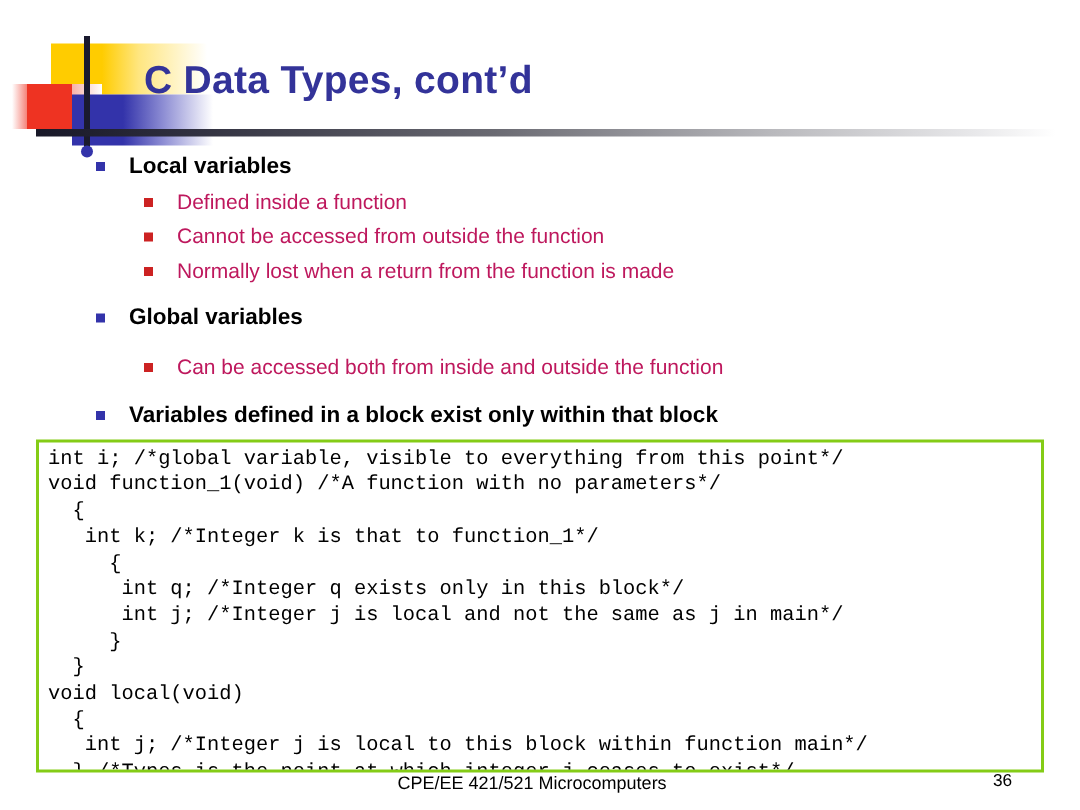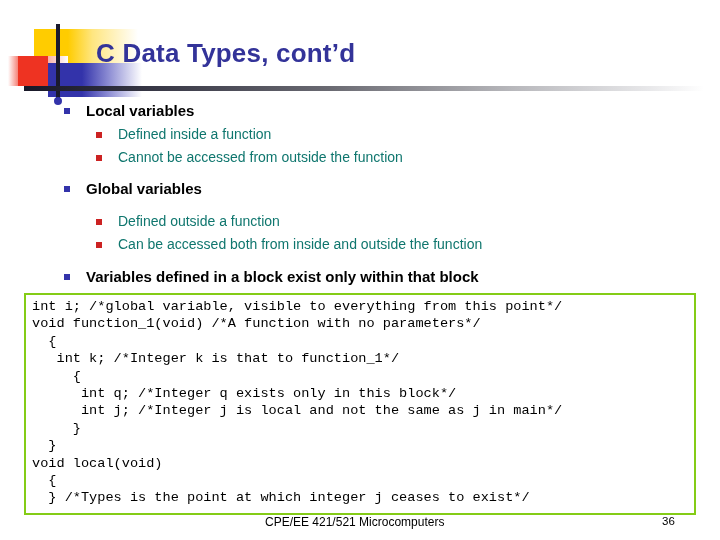--- a/index.html
+++ b/index.html
@@ -110,21 +110,21 @@
     position: absolute;
     left: 64px; top: 8px;
     width: 6px; height: 6px;
     background: #3333AA;
   }
   .lvl2 {
     position: relative;
     padding-left: 118px;
     font-size: 14px;
     font-weight: normal;
-    color: #0f766e;
+    color: #be185d;
     line-height: 23px;
   }
   .lvl2 .bullet {
     position: absolute;
     left: 96px; top: 9px;
     width: 6px; height: 6px;
     background: #CC2222;
   }
   .gap-sm { height: 9px; }
   .gap-md { height: 10px; }
@@ -193,34 +193,34 @@
     </div>
 
     <div class="lvl2">
       <span class="bullet"></span>
       <span>Defined inside a function</span>
     </div>
     <div class="lvl2">
       <span class="bullet"></span>
       <span>Cannot be accessed from outside the function</span>
     </div>
+    <div class="lvl2">
+      <span class="bullet"></span>
+      <span>Normally lost when a return from the function is made</span>
+    </div>
 
     <div class="gap-sm"></div>
 
     <div class="lvl1">
       <span class="bullet"></span>
       <span>Global variables</span>
     </div>
 
     <div class="gap-sm"></div>
 
-    <div class="lvl2">
-      <span class="bullet"></span>
-      <span>Defined outside a function</span>
-    </div>
     <div class="lvl2">
       <span class="bullet"></span>
       <span>Can be accessed both from inside and outside the function</span>
     </div>
 
     <div class="gap-md"></div>
 
     <div class="lvl1">
       <span class="bullet"></span>
       <span>Variables defined in a block exist only within that block</span>
@@ -233,19 +233,20 @@
     <div class="code-line">void function_1(void) /*A function with no parameters*/</div>
     <div class="code-line">  {</div>
     <div class="code-line">   int k; /*Integer k is that to function_1*/</div>
     <div class="code-line">     {</div>
     <div class="code-line">      int q; /*Integer q exists only in this block*/</div>
     <div class="code-line">      int j; /*Integer j is local and not the same as j in main*/</div>
     <div class="code-line">     }</div>
     <div class="code-line">  }</div>
     <div class="code-line">void local(void)</div>
     <div class="code-line">  {</div>
+    <div class="code-line">   int j; /*Integer j is local to this block within function main*/</div>
     <div class="code-line">  } /*Types is the point at which integer j ceases to exist*/</div>
   </div>
 
   <div class="footer-text">CPE/EE 421/521 Microcomputers</div>
   <div class="footer-page">36</div>
 
 </div>
 
 </body></html>

